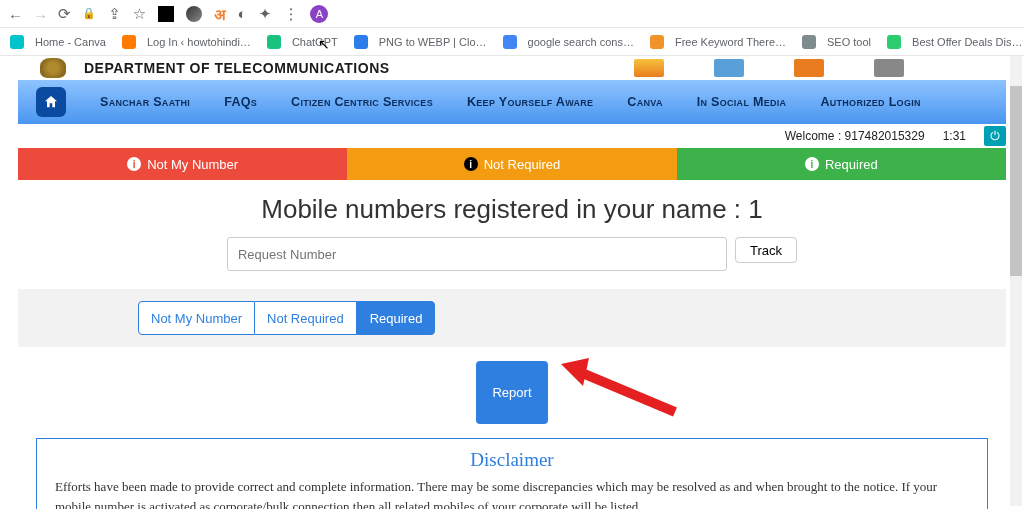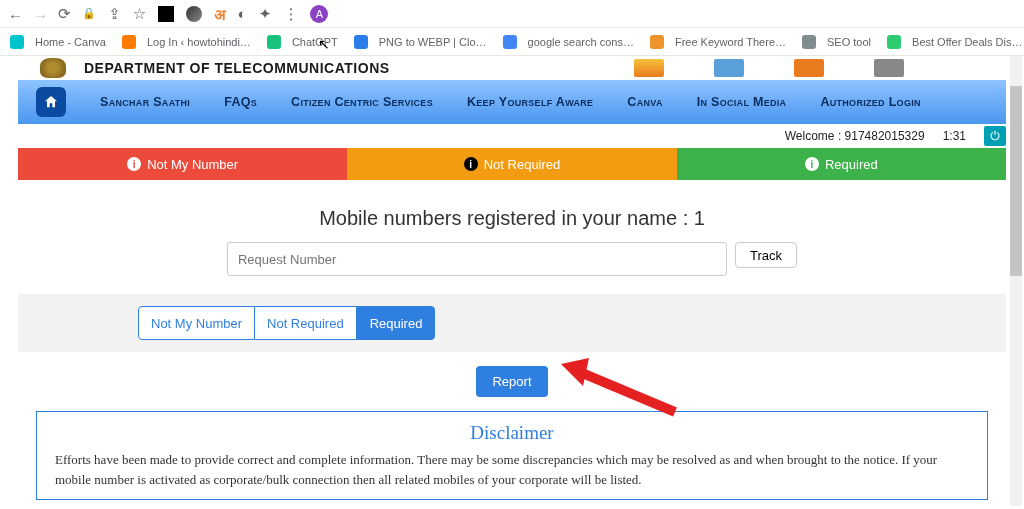--- a/index.html
+++ b/index.html
@@ -28,33 +28,33 @@
   .power{width:22px;height:20px;background:#00a0b4;color:#fff;display:flex;align-items:center;justify-content:center;border-radius:2px;font-size:12px}
   .tabs{display:flex;height:32px;margin:0 18px}
   .tab{flex:1;color:#fff;display:flex;align-items:center;justify-content:center;gap:6px;font-size:13px}
   .tab.red{background:#ec4a3b}
   .tab.orange{background:#f39c12}
   .tab.green{background:#3db24b}
   .tab .info{width:14px;height:14px;border-radius:50%;background:#fff;color:inherit;font-size:10px;display:flex;align-items:center;justify-content:center;font-weight:bold}
   .tab.red .info{color:#ec4a3b}.tab.orange .info{color:#f39c12;background:#333;color:#fff;background:#000}.tab.green .info{color:#3db24b}
   .tab.orange .info{background:#000;color:#fff}
   .content{margin:0 18px;padding:14px 0;text-align:center}
-  .heading{font-size:20px;color:#333;font-weight:400;margin:13px 0 12px}
+  .heading{font-size:26px;color:#333;font-weight:400;margin:0 0 12px}
   .track-row{display:flex;justify-content:center;gap:8px;margin-bottom:18px}
   .track-row input{width:500px;height:34px;border:1px solid #ccc;padding:0 10px;font-size:13px;color:#666;border-radius:3px}
   .track-row button{height:26px;padding:0 14px;border:1px solid #ccc;background:#fff;font-size:13px;border-radius:4px;cursor:pointer}
   .number-block{background:#f2f2f2;margin:0 0 14px;padding:12px 0;display:flex;align-items:center}
   .num-box{margin-left:10px;width:200px;height:66px;border:5px solid #e42020;border-radius:14px;display:flex;align-items:center;gap:30px;padding-left:18px;background:#f2f2f2;margin-top:-8px;margin-bottom:-8px}
   .num-box .num{font-size:15px;color:#222}
   .btn-group{margin-left:120px;display:flex}
   .btn-group button{height:34px;padding:0 12px;font-size:13px;cursor:pointer}
   .b1{background:#fff;color:#2f7fe0;border:1px solid #2f7fe0;border-radius:4px 0 0 4px}
   .b2{background:#fff;color:#2f7fe0;border:1px solid #2f7fe0;border-left:none}
   .b3{background:#2f7fe0;color:#fff;border:1px solid #2f7fe0;border-radius:0 4px 4px 0}
-  .report{display:inline-block;background:#2f7fe0;color:#fff;border:none;padding:8px 16px;font-size:13px;border-radius:4px;cursor:pointer}
+  .report{display:inline-block;background:#2f7fe0;color:#fff;border:none;padding:24px 16px;font-size:13px;border-radius:4px;cursor:pointer}
   .disclaimer{margin:14px 18px 0;border:1px solid #2f7fe0;padding:10px 18px;text-align:left}
   .disclaimer h3{color:#2f7fe0;font-weight:400;font-size:19px;text-align:center;margin-bottom:6px;font-family:Georgia,serif}
   .disclaimer p{font-size:13px;color:#333;line-height:1.5;font-family:Georgia,serif}
   .arrow{position:absolute;left:555px;top:352px;pointer-events:none}
   .arrow svg{width:130px;height:70px}
   .cursor{position:absolute;left:318px;top:36px;font-size:14px;pointer-events:none}
   .scroll{position:absolute;right:2px;top:56px;width:12px;height:450px;background:#f1f1f1}
   .scroll .thumb{width:100%;height:190px;background:#c4c4c4;margin-top:30px}
 </style>
 </head>

